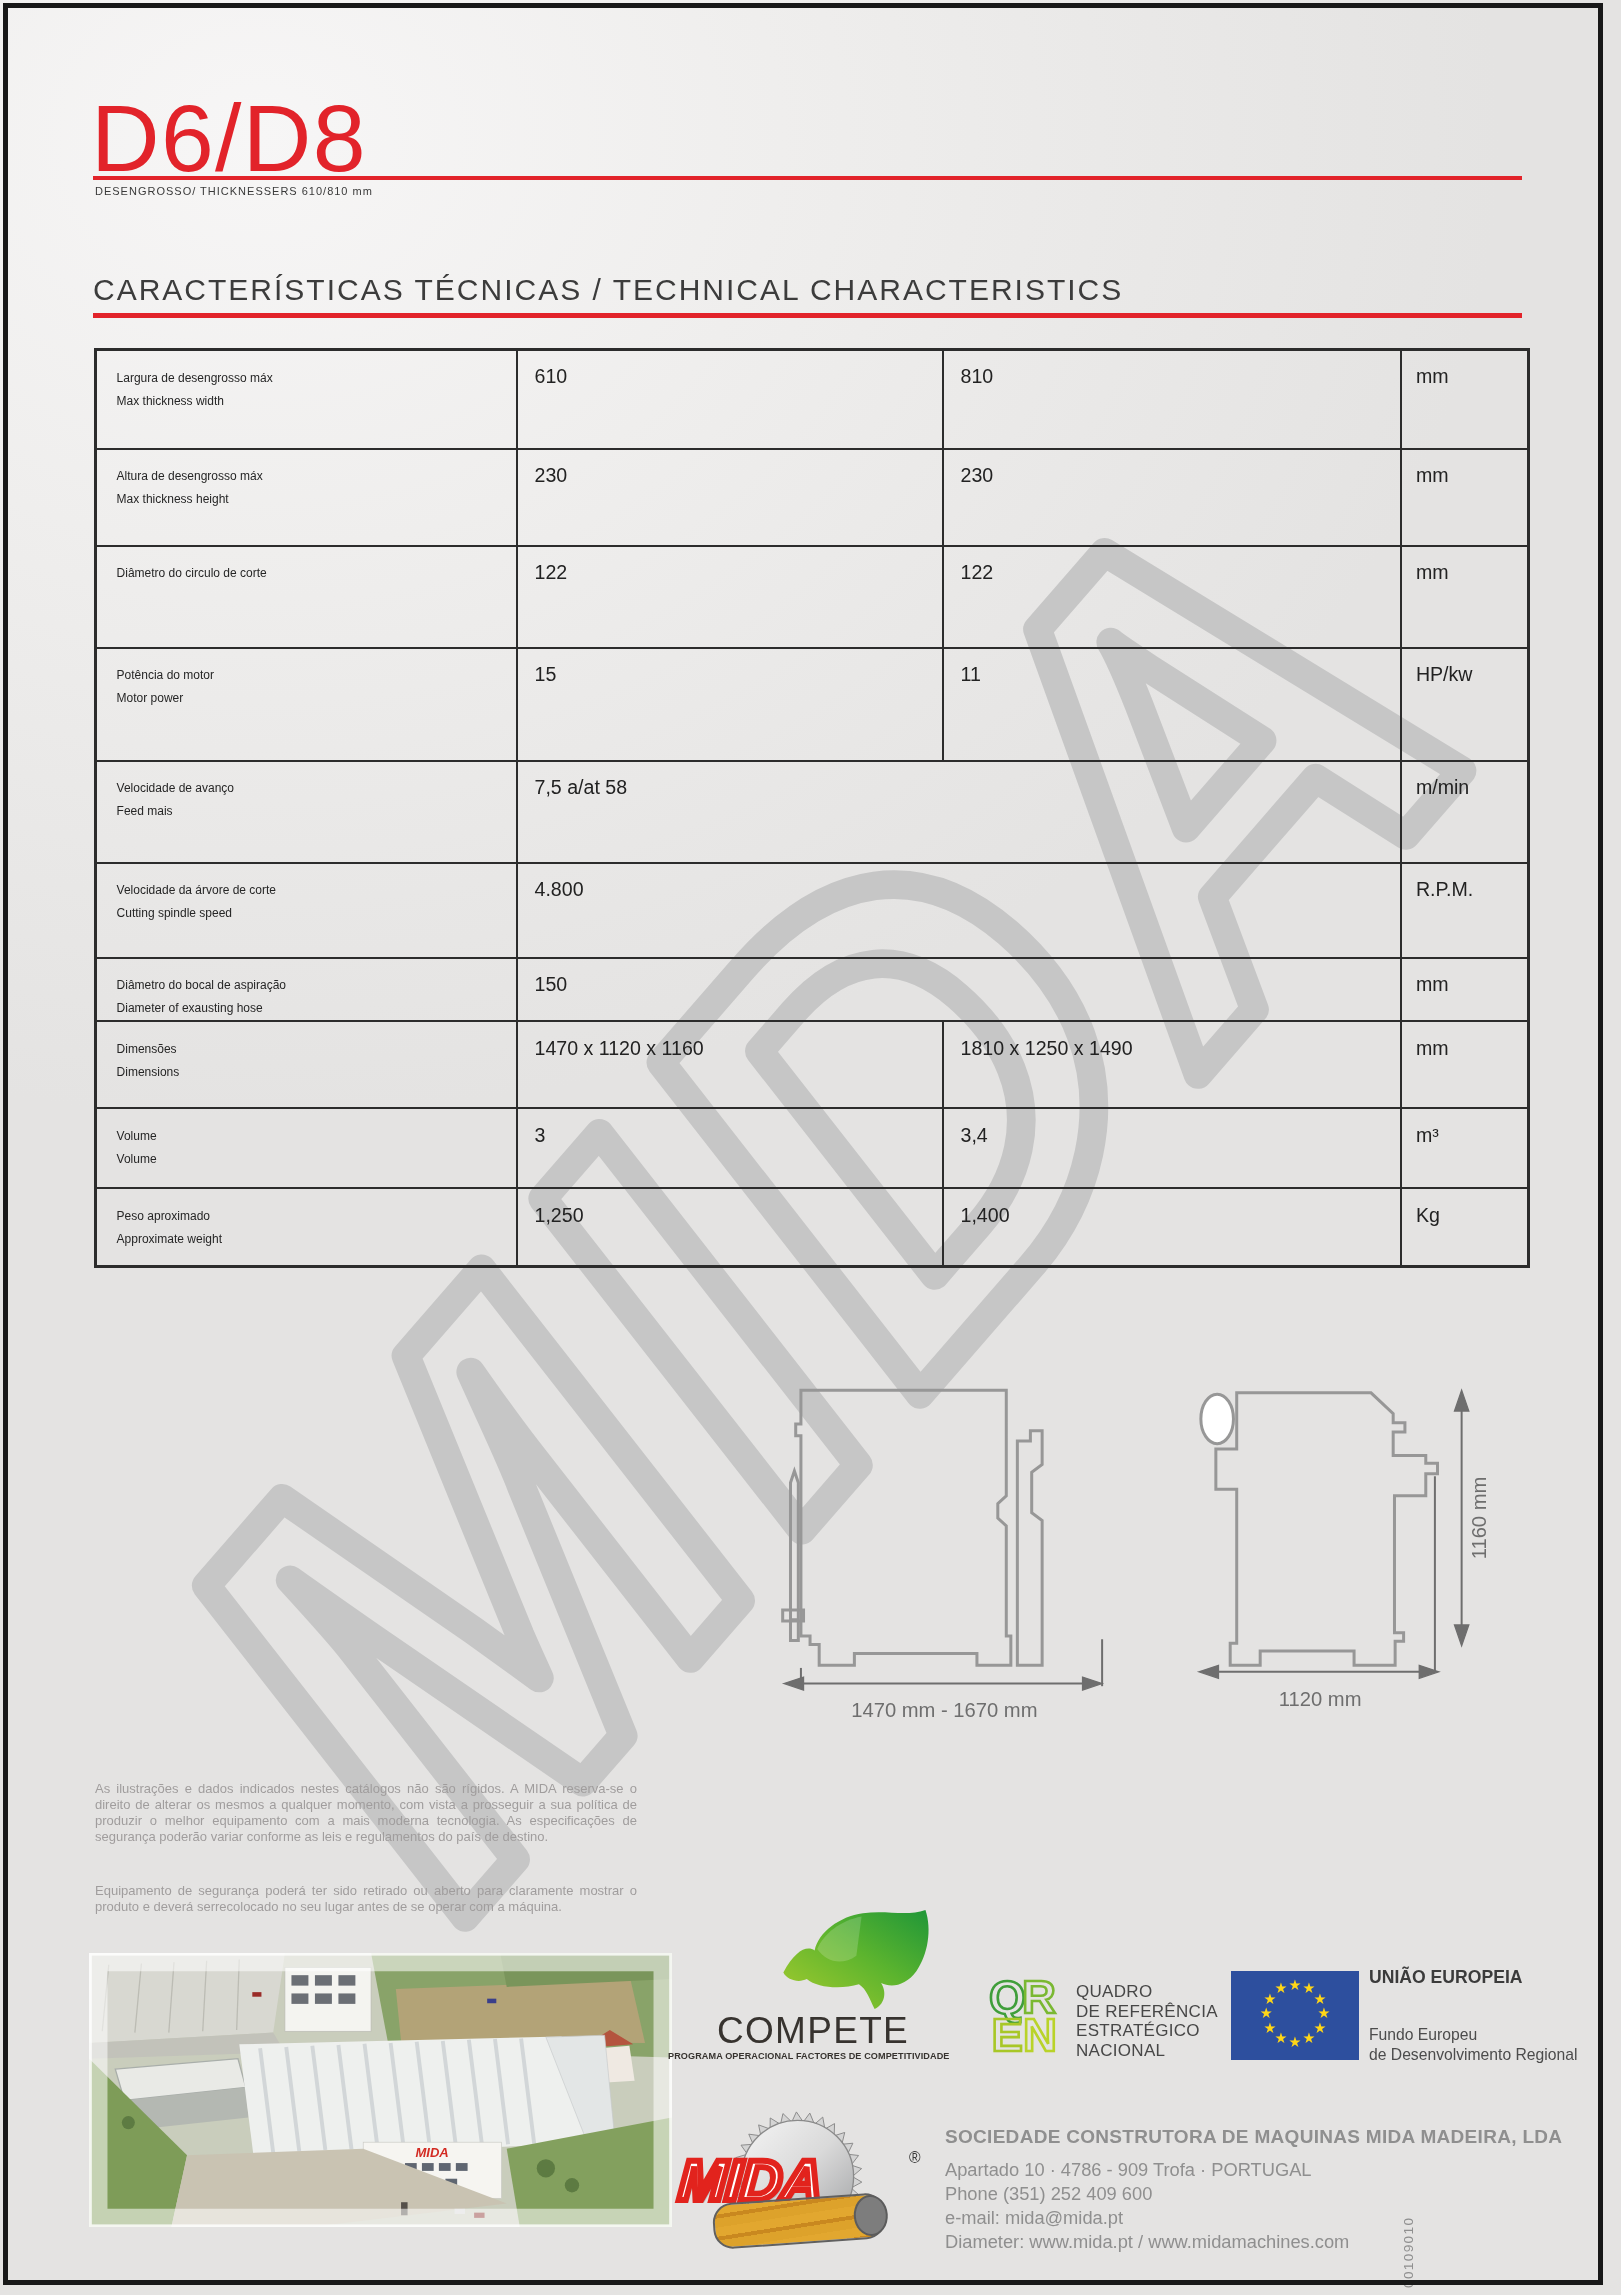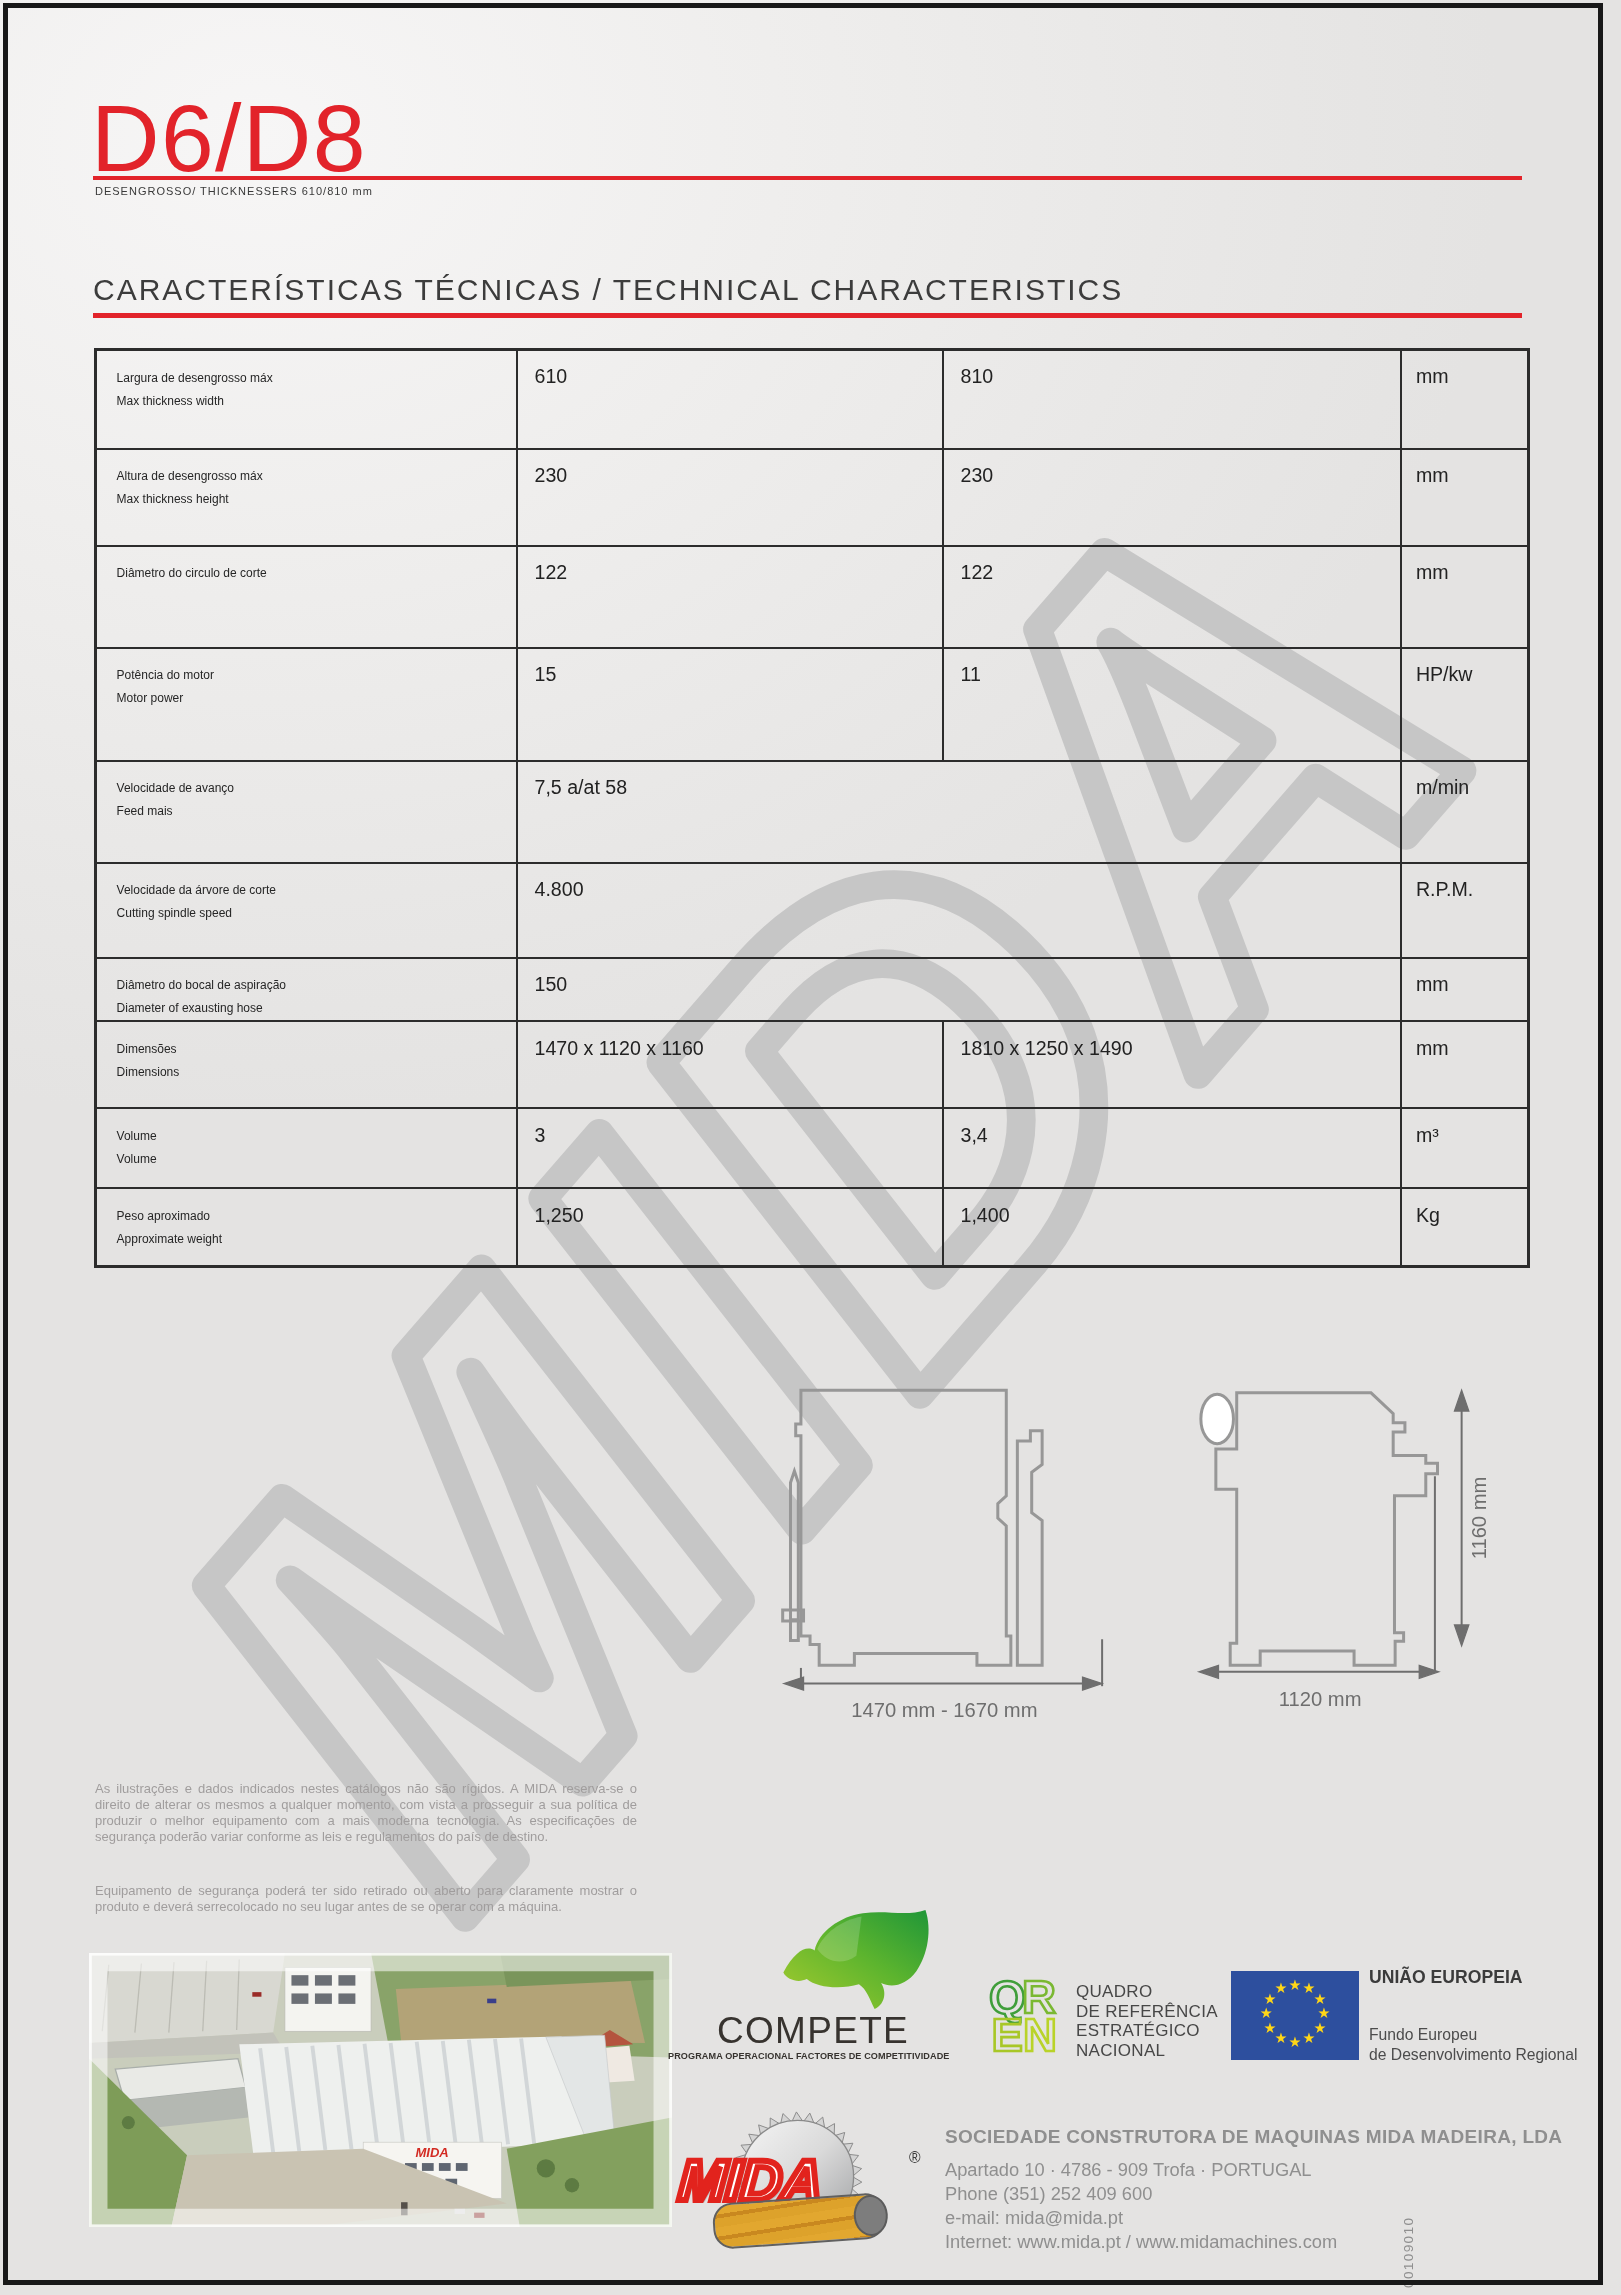--- a/index.html
+++ b/index.html
@@ -423,20 +423,20 @@
   <div class="wood-log">
       <div class="log-end"></div>
     </div>
 
   <div class="company">
     <div class="co-name">SOCIEDADE CONSTRUTORA DE MAQUINAS MIDA MADEIRA, LDA</div>
     <div class="co-lines">
       <div>Apartado 10 · 4786 - 909 Trofa · PORTUGAL</div>
       <div>Phone (351) 252 409 600</div>
       <div>e-mail: mida@mida.pt</div>
-      <div>Internet: www.mida.pt / www.midamachines.com</div>
+      <div>Diameter: www.mida.pt / www.midamachines.com</div>
     </div>
   </div>
   <div class="doc-code">00109010</div>
 
   <div class="frame"></div>
 </div>
 
 
 </body></html>

